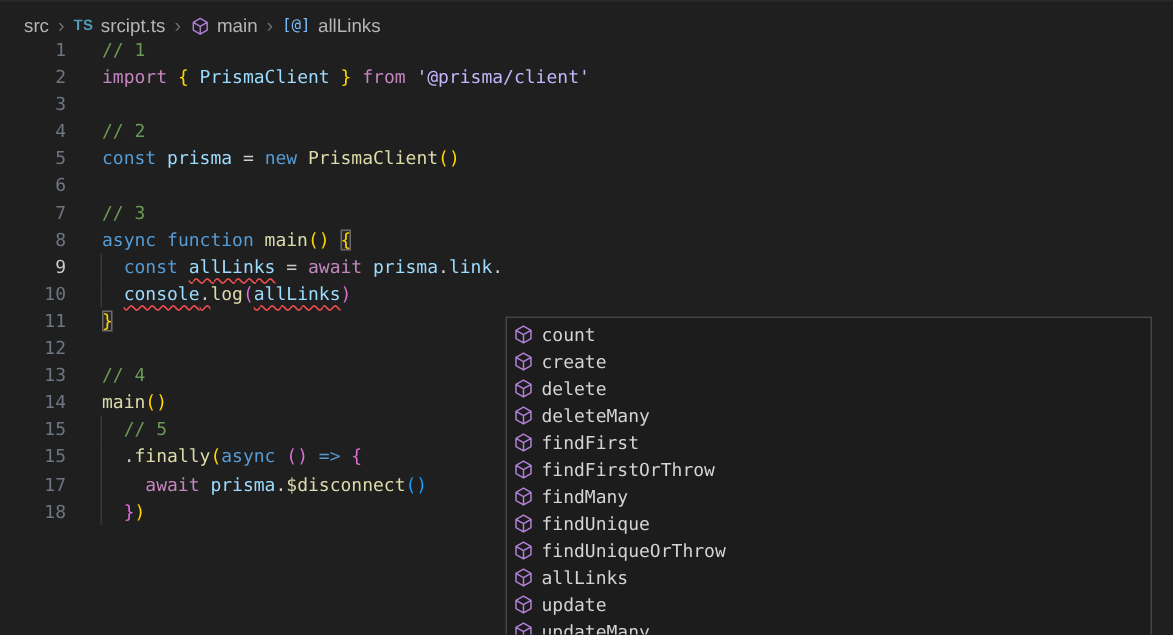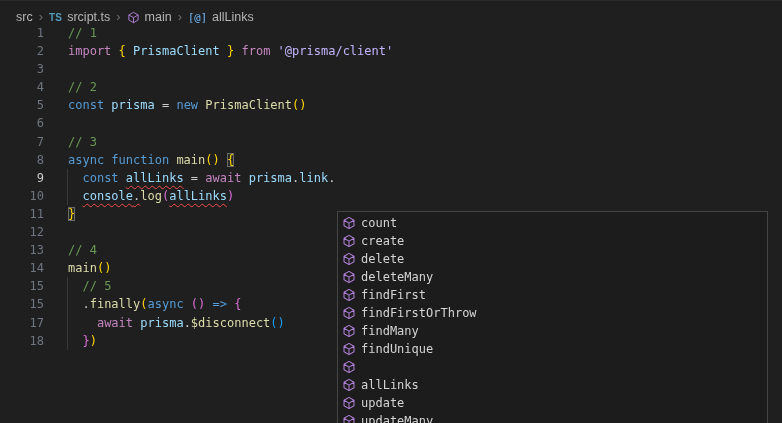--- a/index.html
+++ b/index.html
@@ -226,20 +226,21 @@
           </svg>
         </span>
         <span class="sg-label">findUnique</span>
       </div>
       <div class="sg-row">
         <span class="sg-icon">
           <svg width="14" height="14" viewBox="0 0 16 16">
             <path d="M8 1.6 L13.7 4.9 V11.1 L8 14.4 L2.3 11.1 V4.9 Z M2.3 4.9 L8 8.1 L13.7 4.9 M8 8.1 V14.4" fill="none" stroke="#b180d7" stroke-width="1.15" stroke-linejoin="round"></path>
           </svg>
         </span>
+        <span class="sg-label">findUniqueOrThrow</span>
       </div>
       <div class="sg-row">
         <span class="sg-icon">
           <svg width="14" height="14" viewBox="0 0 16 16">
             <path d="M8 1.6 L13.7 4.9 V11.1 L8 14.4 L2.3 11.1 V4.9 Z M2.3 4.9 L8 8.1 L13.7 4.9 M8 8.1 V14.4" fill="none" stroke="#b180d7" stroke-width="1.15" stroke-linejoin="round"></path>
           </svg>
         </span>
         <span class="sg-label">allLinks</span>
       </div>
       <div class="sg-row">

